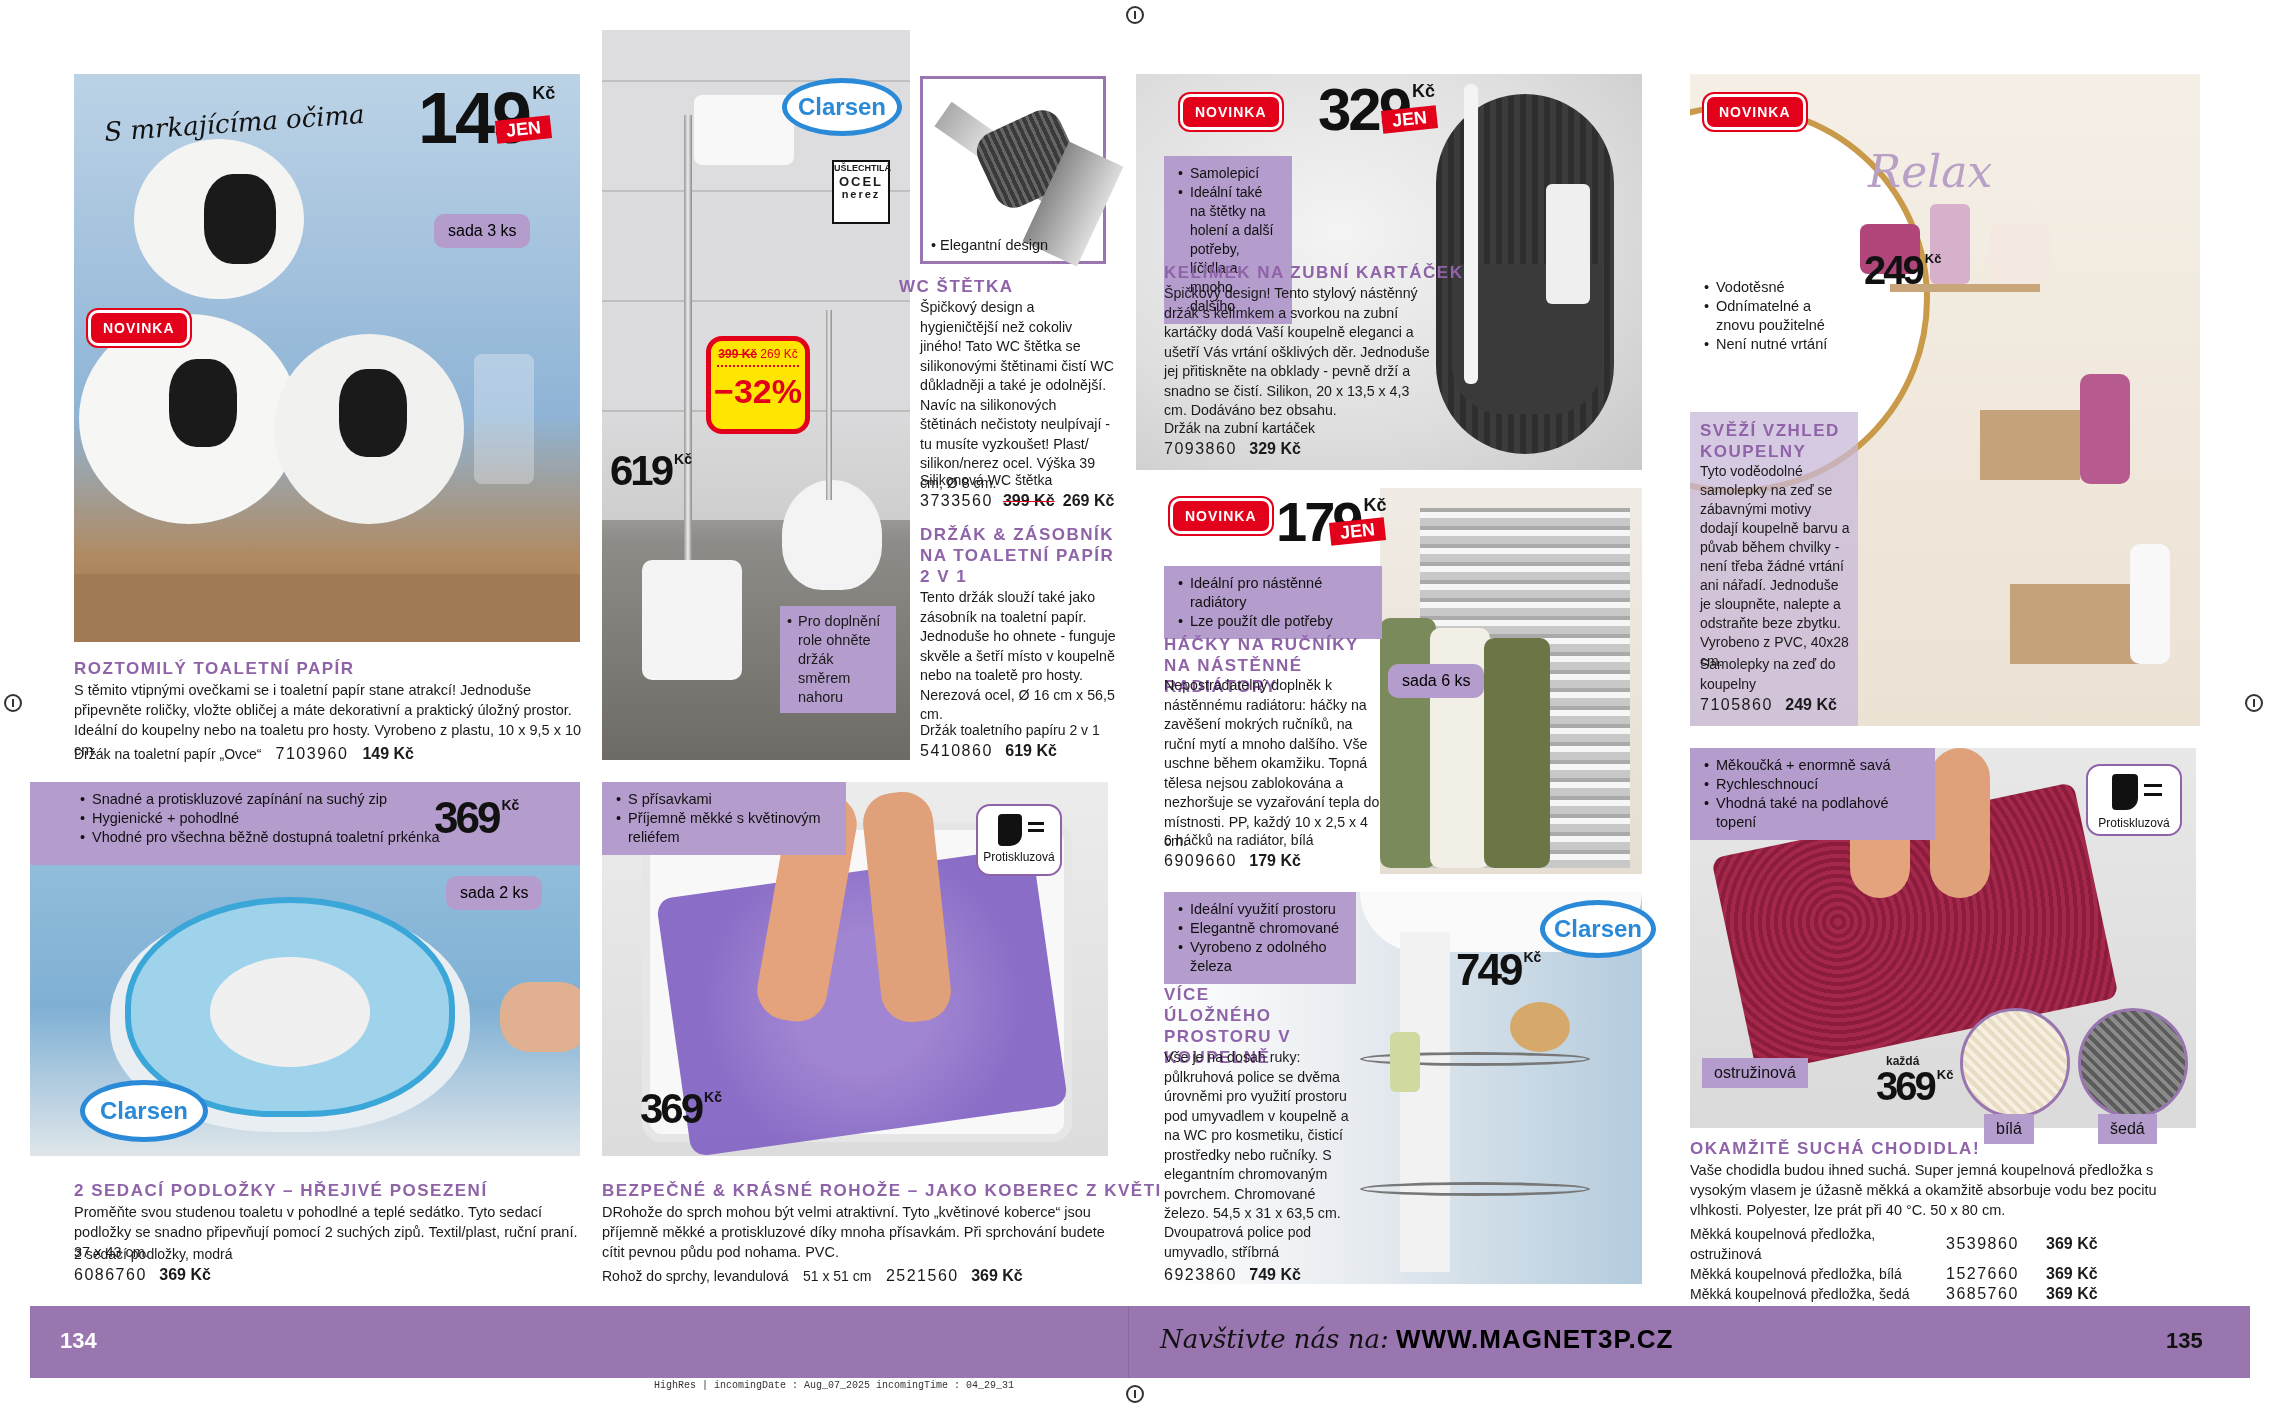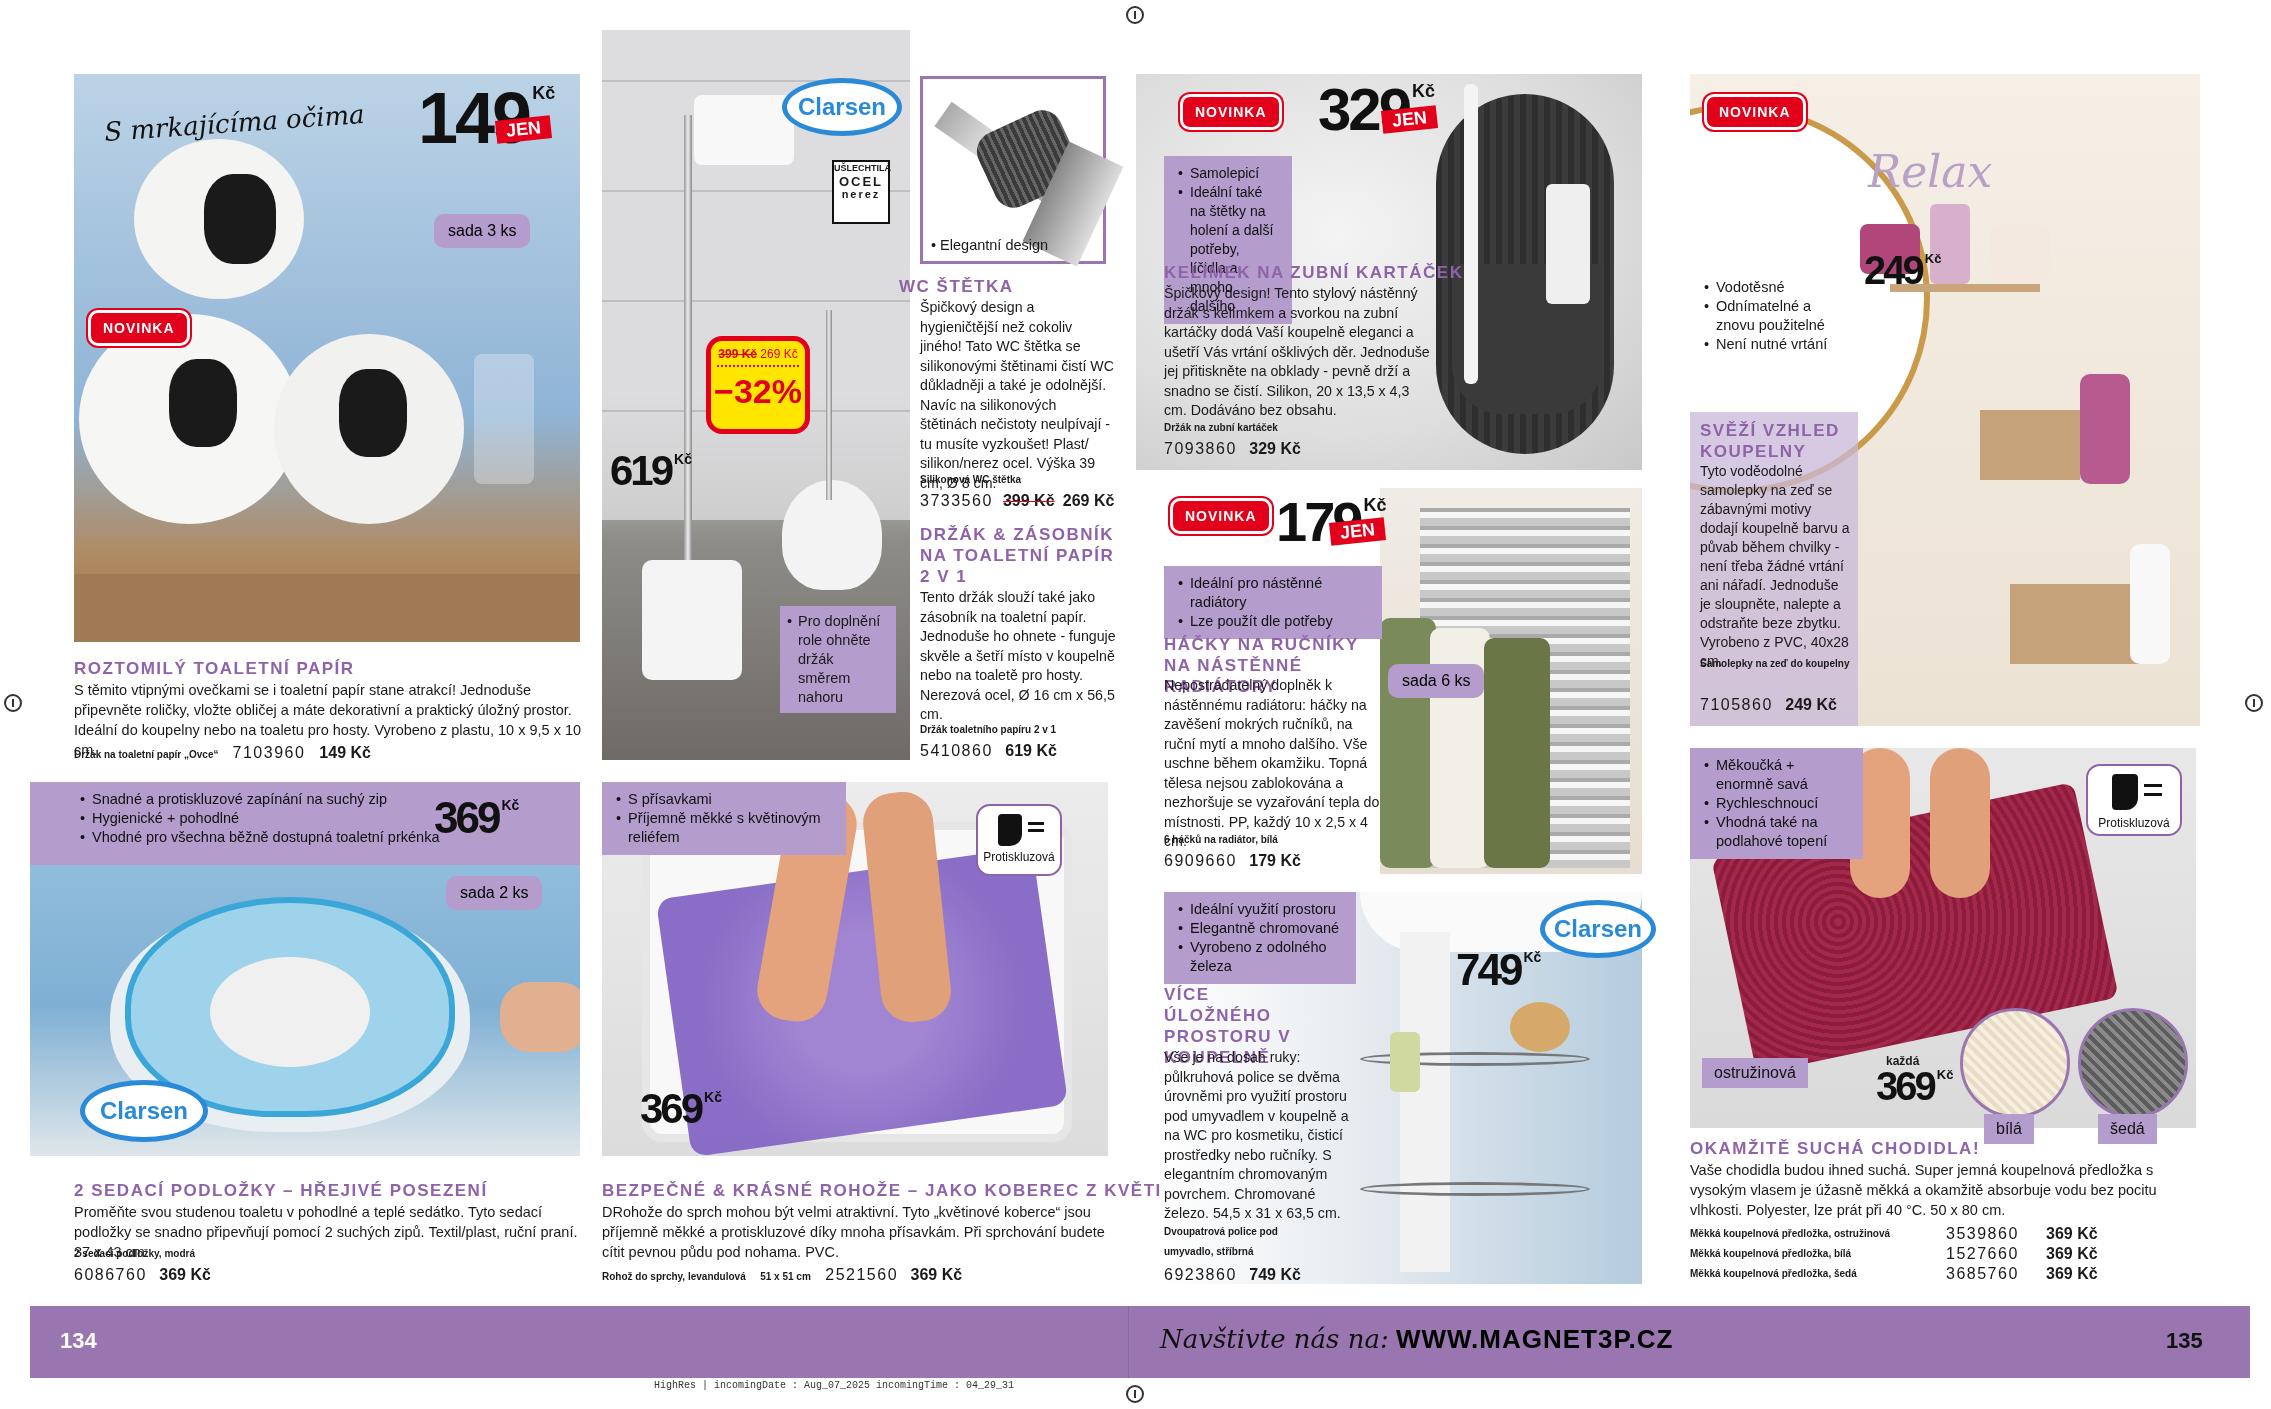--- a/index.html
+++ b/index.html
@@ -2,21 +2,21 @@
 <html><head>
 <meta charset="utf-8">
 <style>
   * { box-sizing: border-box; margin: 0; padding: 0; }
   html, body { width: 2271px; height: 1409px; background: #ffffff; overflow: hidden; }
   body { position: relative; font-family: "Liberation Sans", sans-serif; color: #1a1a1a; }
   .abs { position: absolute; }
   .img { position: absolute; overflow: hidden; }
   .title { color: #8f63a8; font-weight: bold; letter-spacing: 1.5px; font-size: 17px; line-height: 21px; text-transform: uppercase; }
   .desc { font-size: 14.5px; line-height: 20px; color: #1a1a1a; }
-  .prodname { font-size: 10px; font-weight: bold; line-height: 20px; }
+  .prodname { font-size: 14px; font-weight: normal; line-height: 20px; }
   .code { font-size: 16px; letter-spacing: 1.5px; }
   .price { font-weight: bold; font-size: 16px; }
   .strike { text-decoration: line-through; text-decoration-color: #e2001a; font-weight: bold; }
   .bullets { background: #b49ccd; padding: 8px 14px; font-size: 14.5px; line-height: 19px; color: #111; }
   .bullets li { list-style: none; padding-left: 12px; position: relative; }
   .bullets li::before { content: "•"; position: absolute; left: 0; }
   .badge-new { background: #e2001a; color: #fff; font-weight: bold; font-size: 14px; letter-spacing: 1px; padding: 7px 12px; border-radius: 10px; border: 3px solid #fff; box-shadow: 0 0 0 2px #e2001a; }
   .big-price { font-weight: bold; color: #111; font-size: 58px; letter-spacing: -3px; line-height: 1; }
   .big-price sup { font-size: 18px; letter-spacing: 0; vertical-align: top; position: relative; top: 2px; margin-left: 3px; }
   .jen { background: #e2001a; color: #fff; font-weight: bold; font-size: 18px; padding: 1px 10px; transform: rotate(-6deg); display: inline-block; }
@@ -259,21 +259,21 @@
   <span class="price" style="margin-left:8px;">249 Kč</span>
 </div>
 
 <div class="img" style="left:1690px;top:748px;width:506px;height:380px;background:linear-gradient(180deg,#e8e8e8 0%,#dadada 100%);">
   <div class="abs" style="left:40px;top:70px;width:370px;height:220px;background:repeating-radial-gradient(circle at 30% 40%,#a3284c 0 4px,#8c1c3c 4px 8px);transform:rotate(-12deg);border-radius:12px;"></div>
   <div class="abs" style="left:160px;top:0;width:60px;height:150px;background:#e4a27d;border-radius:30px;"></div>
   <div class="abs" style="left:240px;top:0;width:60px;height:150px;background:#e0a07a;border-radius:30px;"></div>
   <div class="abs" style="left:270px;top:260px;width:110px;height:110px;border-radius:50%;background:repeating-linear-gradient(45deg,#f6efe0 0 4px,#e8dcc4 4px 8px);border:3px solid #9a76b0;"></div>
   <div class="abs" style="left:388px;top:260px;width:110px;height:110px;border-radius:50%;background:repeating-linear-gradient(45deg,#8a8a8a 0 4px,#5c5c5c 4px 8px);border:3px solid #9a76b0;"></div>
 </div>
-<div class="abs bullets" style="left:1690px;top:748px;width:173px;">
+<div class="abs bullets" style="left:1690px;top:748px;width:245px;">
   <ul>
     <li>Měkoučká + enormně savá</li>
     <li>Rychleschnoucí</li>
     <li>Vhodná také na podlahové topení</li>
   </ul>
 </div>
 <div class="abs protisk" style="left:2086px;top:764px;width:96px;height:72px;padding-top:50px;">
   <div class="abs" style="left:24px;top:8px;width:26px;height:36px;background:#111;border-radius:4px 4px 12px 4px;"></div>
   <div class="abs" style="left:56px;top:18px;width:18px;height:12px;border-top:3px solid #111;border-bottom:3px solid #111;"></div>
   <span>Protiskluzová</span>

